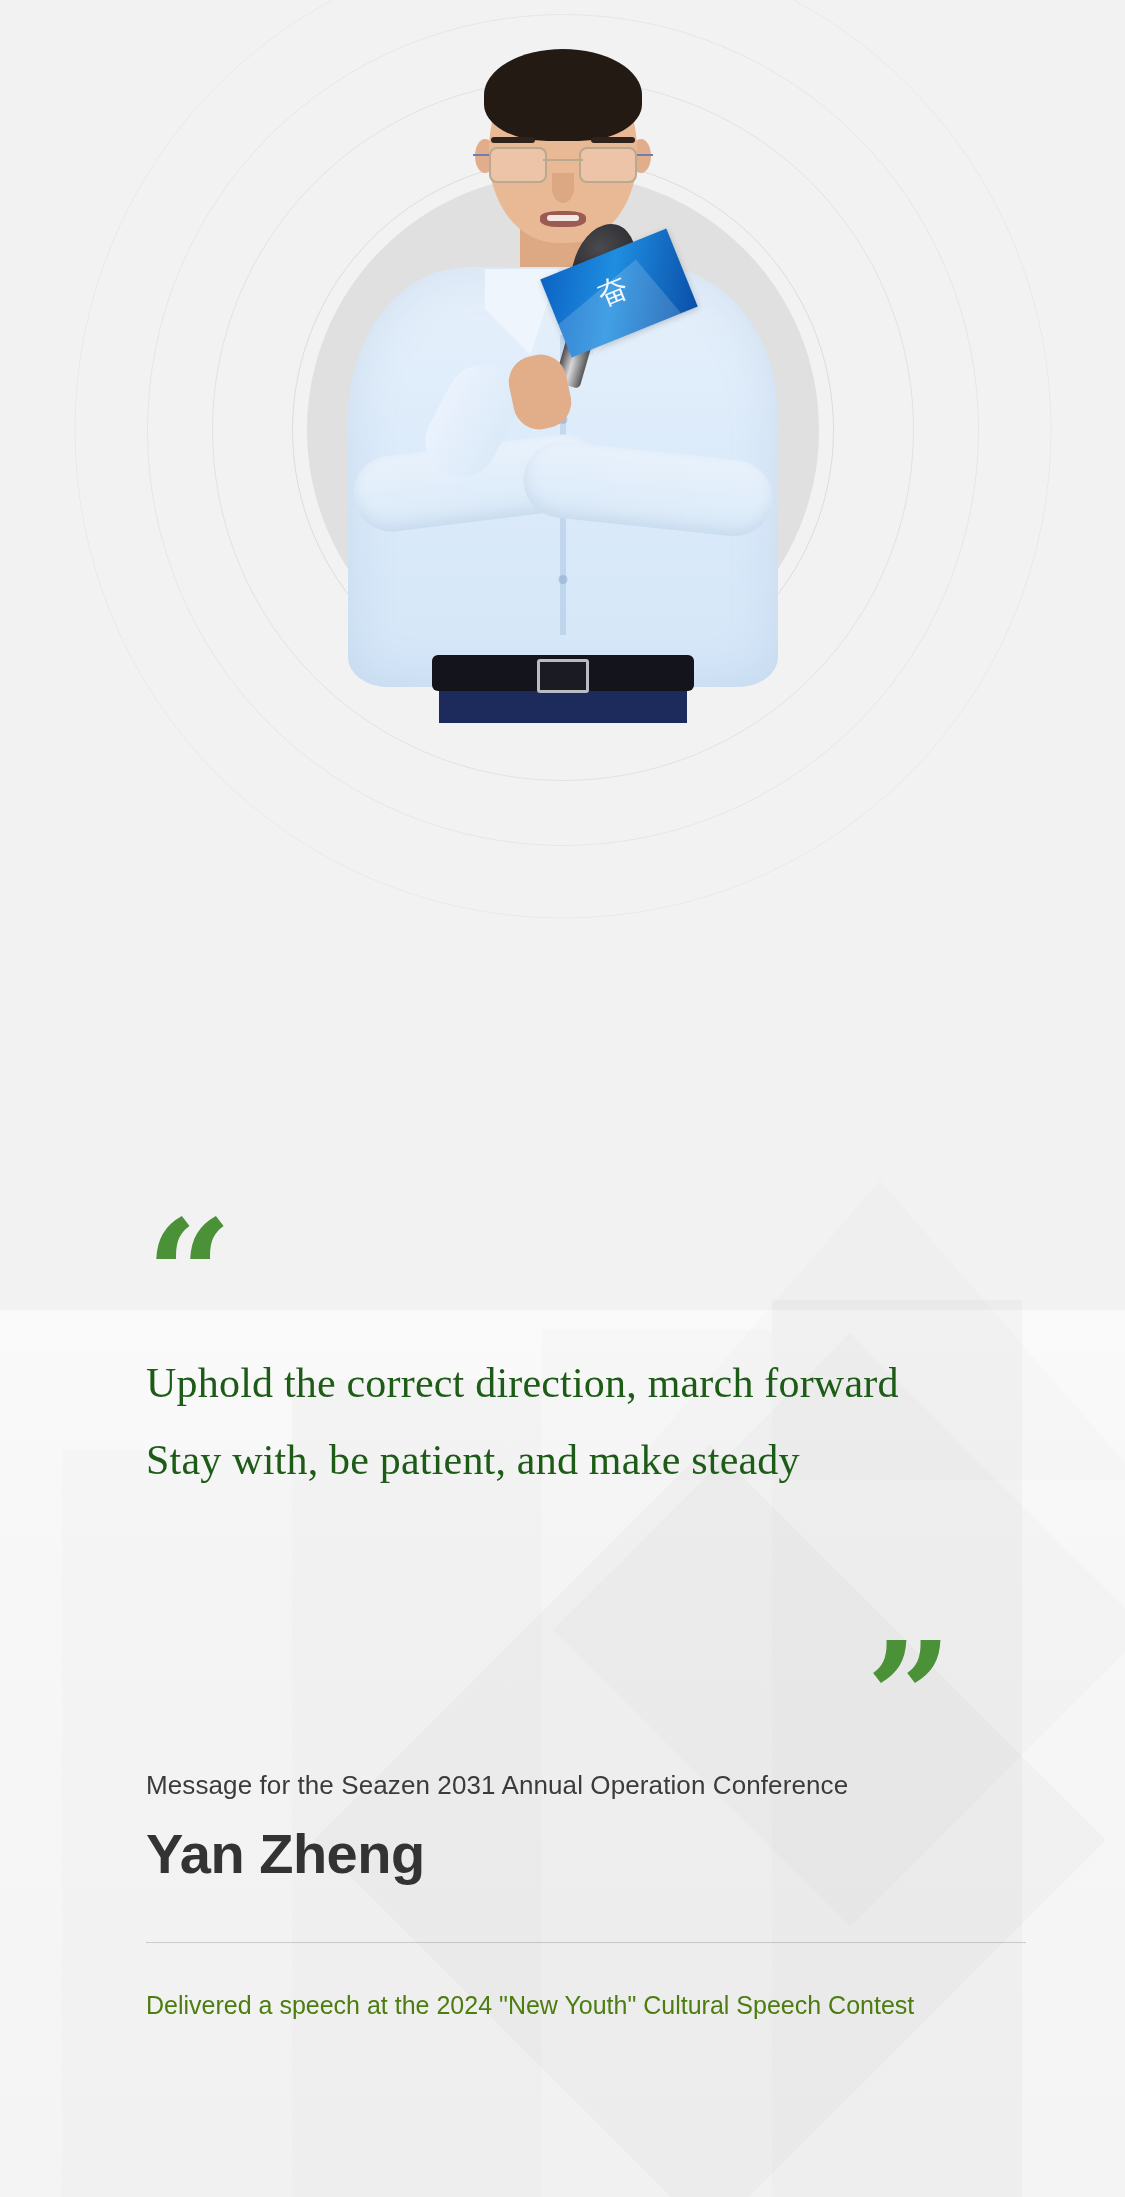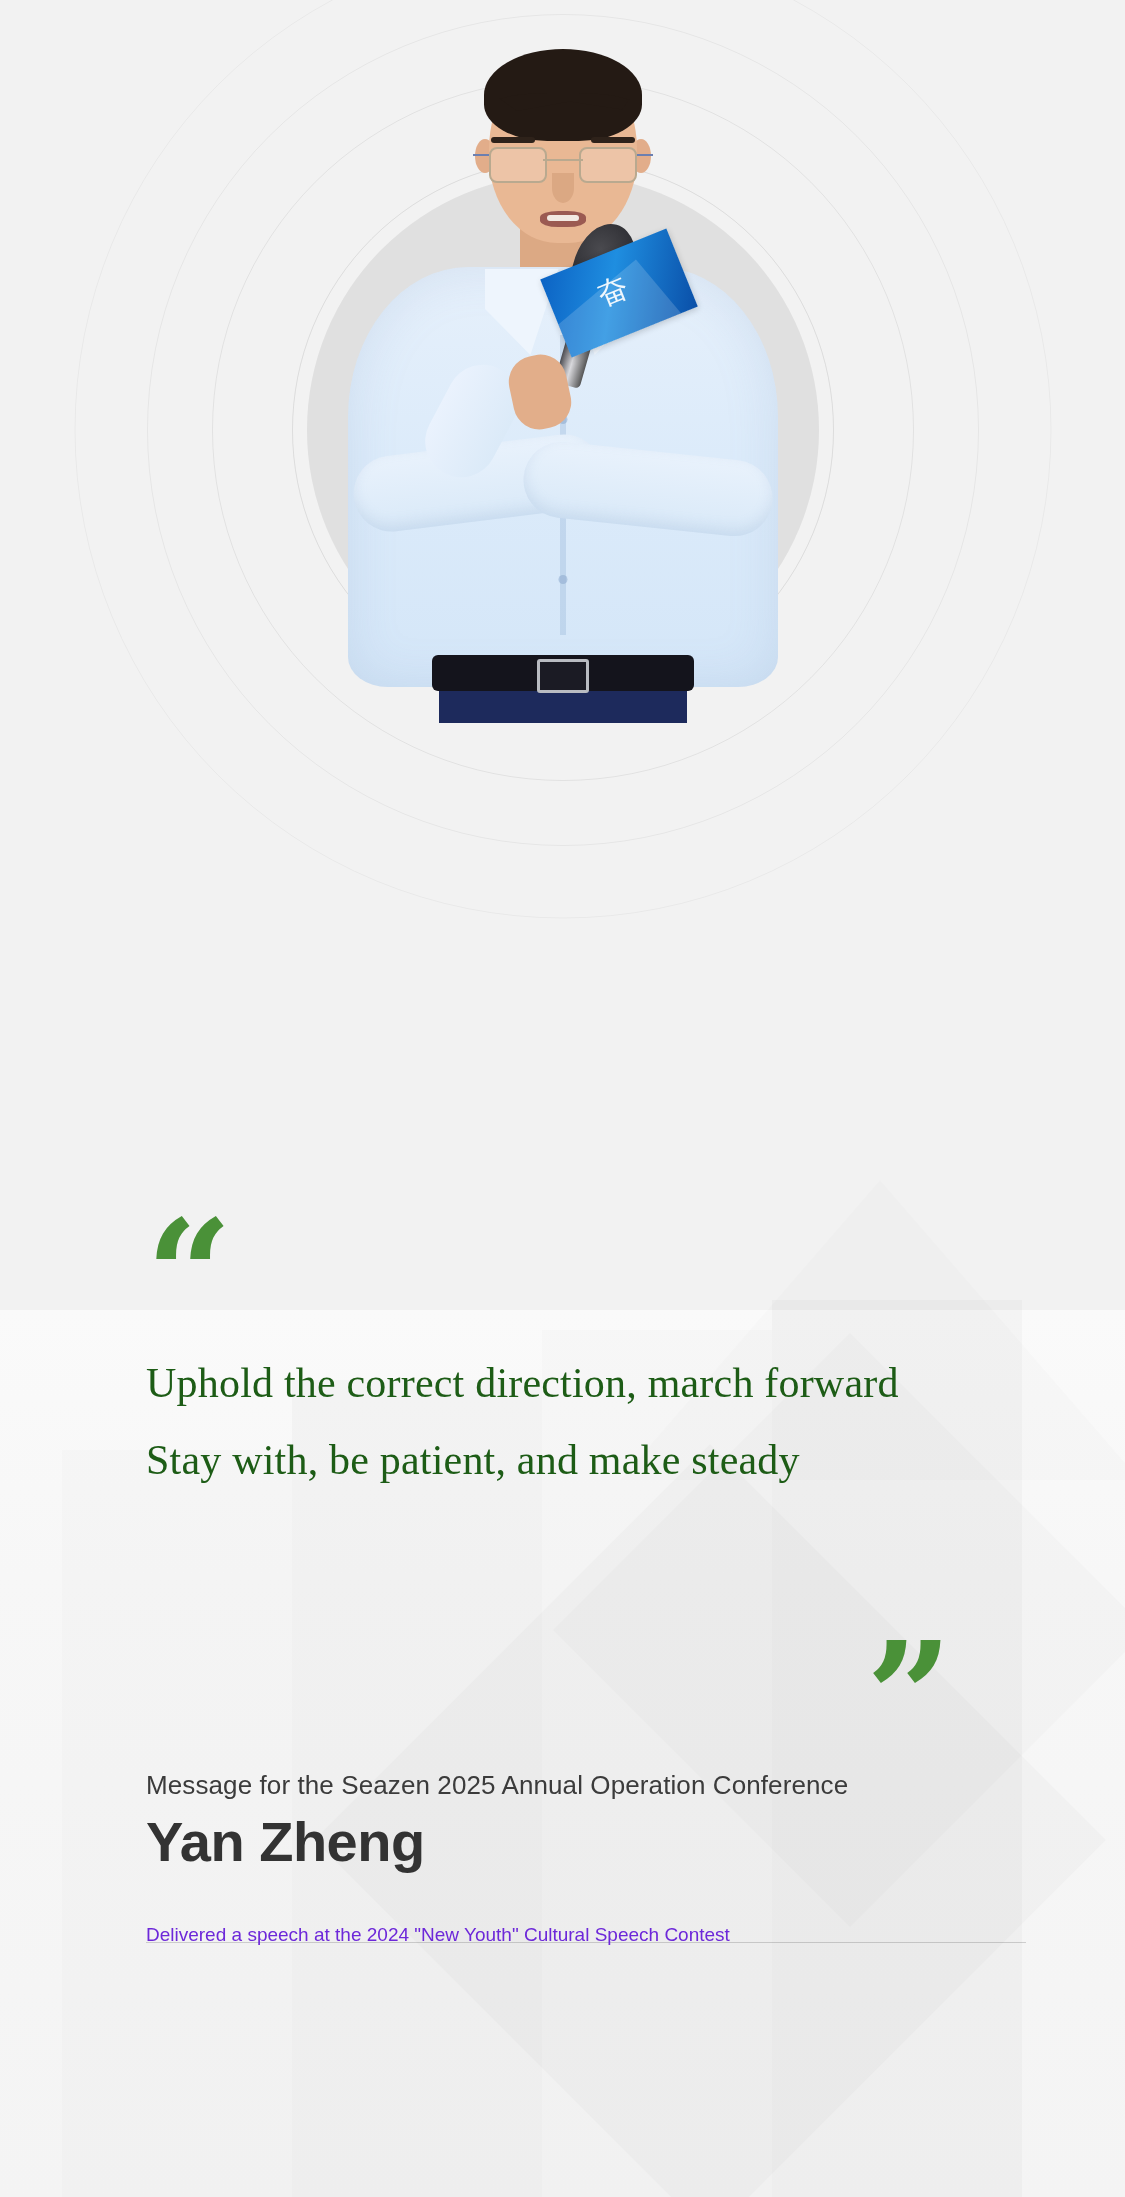--- a/index.html
+++ b/index.html
@@ -279,29 +279,29 @@
   }
   .quote-text .ln{display:block;white-space:nowrap;font-family:Liberation Serif, serif;}
 
   
   .attrib{position:absolute;left:146px;top:1768px;width:890px;}
   .attrib-role{
     color:#3b3b3b;font-size:26px;line-height:34px;letter-spacing:.1px;
   }
   .attrib-name{
     color:#333333;font-size:56px;line-height:76px;font-weight:700;
-    margin-top:2px;letter-spacing:-.5px;
+    margin-top:14px;letter-spacing:-.5px;
   }
   .divider{
     position:absolute;left:146px;top:1942px;width:880px;height:1px;
     background:rgba(0,0,0,0.16);
   }
   .caption{
-    position:absolute;left:146px;top:1922px;width:880px;
-    color:#6d28d9;font-size:19px;line-height:26px;
+    position:absolute;left:146px;top:1992px;width:880px;
+    color:#4d7c0f;font-size:25px;line-height:26px;
   }
 </style>
 </head>
 <body>
 
 <div class="page">
 
   <div class="lower-band"></div>
   <div class="geo geo-a"></div>
   <div class="geo geo-b"></div>
@@ -375,21 +375,21 @@
 
     <div class="quote-text">
       <span class="ln">Uphold the correct direction, march forward</span>
       <span class="ln">Stay with, be patient, and make steady</span>
     </div>
 
     <div class="q-close">”</div>
   </div>
 
   <div class="attrib">
-    <div class="attrib-role">Message for the Seazen 2025 Annual Operation Conference</div>
+    <div class="attrib-role">Message for the Seazen 2031 Annual Operation Conference</div>
     <div class="attrib-name">Yan Zheng</div>
   </div>
 
   <div class="divider"></div>
 
   <div class="caption">Delivered a speech at the 2024 "New Youth" Cultural Speech Contest</div>
 
 </div>
 
 </body></html>

